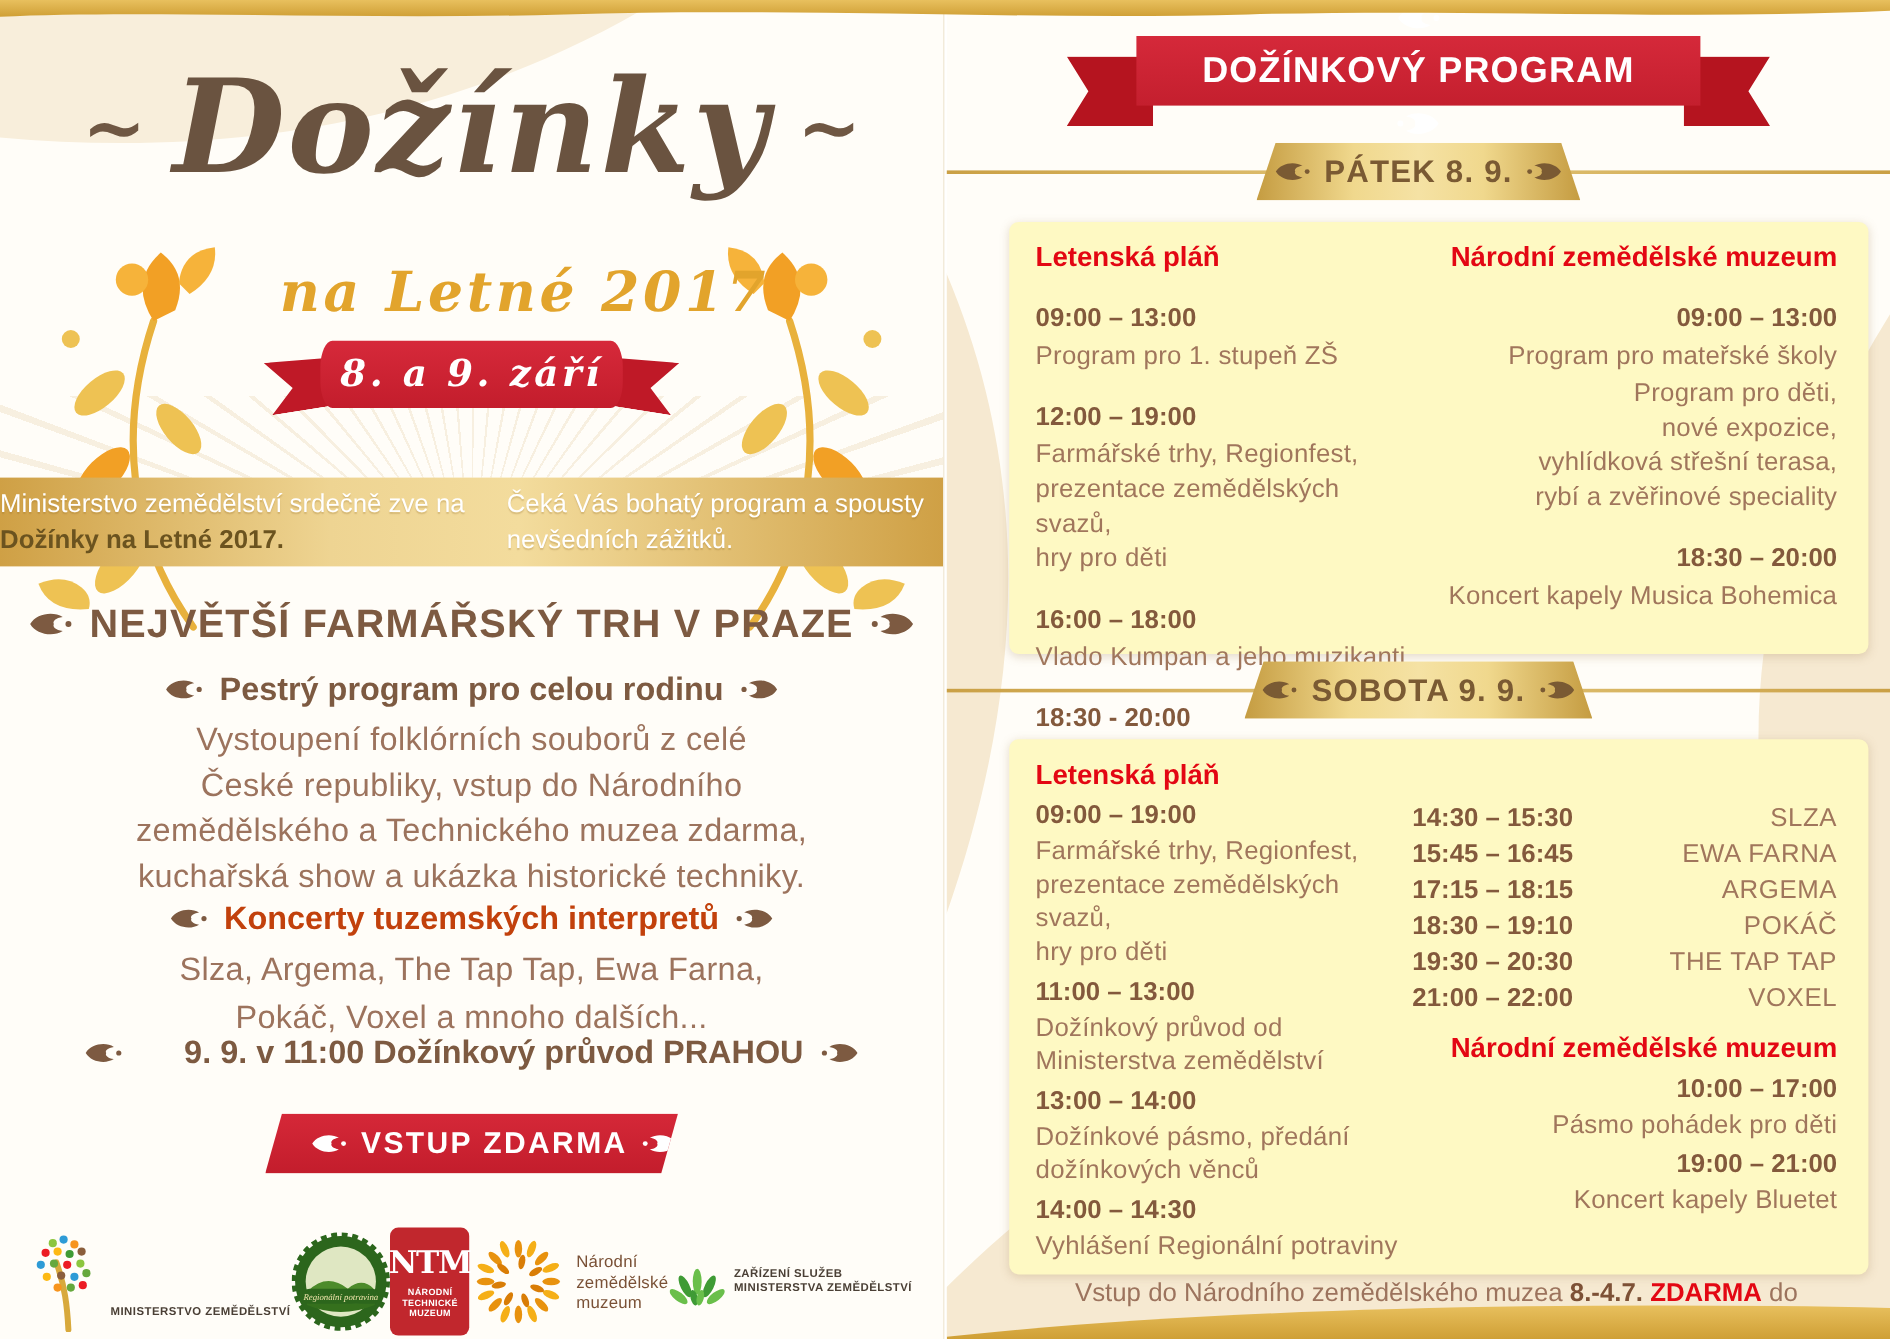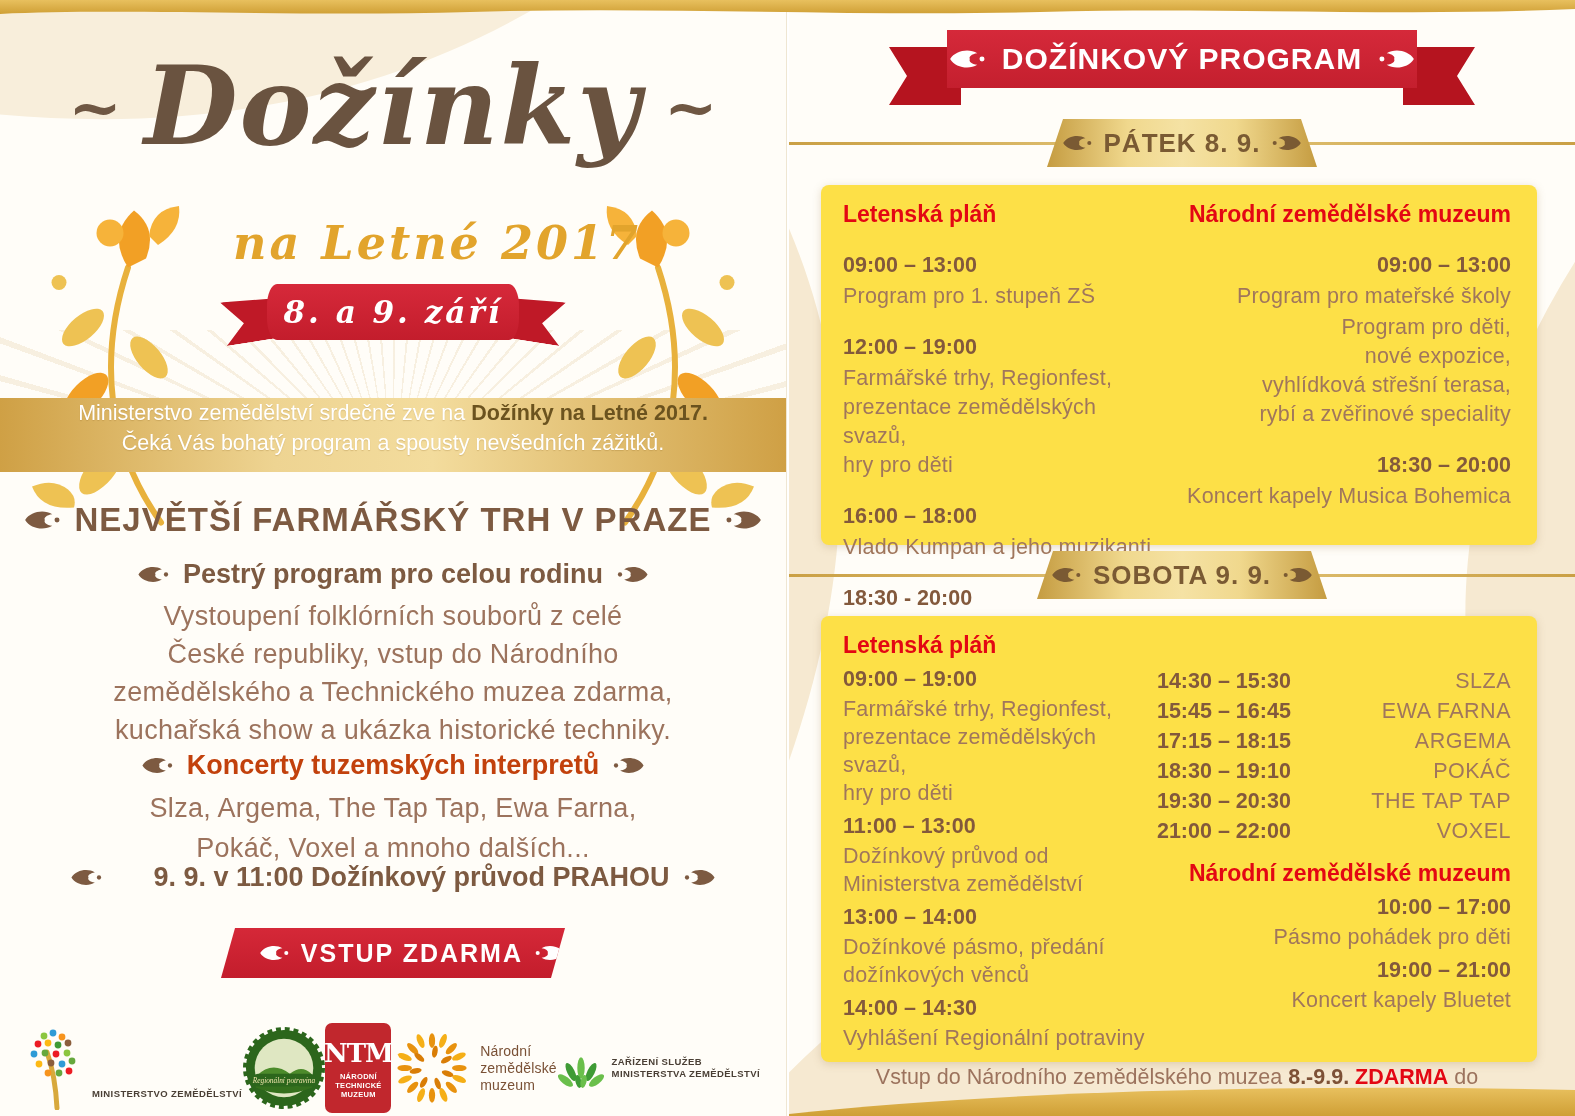--- a/index.html
+++ b/index.html
@@ -29,21 +29,21 @@
   .dr-wing.l{left:0;transform:rotate(-9deg);clip-path:polygon(0 0,100% 12%,100% 100%,0 100%,30% 55%);}
   .dr-wing.rr{right:0;transform:scaleX(-1) rotate(-9deg);clip-path:polygon(0 0,100% 12%,100% 100%,0 100%,30% 55%);}
   .dr-center{position:absolute;left:44px;right:44px;top:3px;height:56px;z-index:2;
              background:linear-gradient(#d6293a,#c31d2c);border-radius:10px/22px;
              display:flex;align-items:center;justify-content:center;}
   .dr-center span{font-family:"DejaVu Serif",serif;font-style:italic;font-weight:bold;
                   font-size:31px;color:#fff;letter-spacing:3px;}
   
   .gold-band{position:absolute;top:398px;left:0;width:100%;height:74px;
              background:linear-gradient(90deg,#cfa045,#eed492 35%,#f3dc9d 55%,#cfa045);
-             display:flex;flex-direction:column;align-items:center;justify-content:flex-start;
+             display:flex;flex-direction:row;align-items:center;justify-content:space-between;
              font-size:21.5px;line-height:30px;color:#fff;text-shadow:0 1px 1px rgba(140,100,30,.25);}
   .gold-band b{color:#6b531f;text-shadow:none;}
   .field{position:absolute;top:330px;left:0;width:100%;height:68px;opacity:.45;
          background:repeating-conic-gradient(from -10deg at 50% 230%,rgba(231,210,172,.7) 0 .8deg,transparent .8deg 5deg);}
   
   .orn-row{position:absolute;left:0;width:100%;display:flex;align-items:center;justify-content:center;gap:14px;color:#7d5a41;}
   .h1row{top:501px;}
   .h1row .txt{font-size:33px;font-weight:bold;letter-spacing:1px;color:#7d5a41;}
   .h2row{top:559px;}
   .h2row .txt{font-size:27px;font-weight:bold;color:#7d5a41;}
@@ -74,37 +74,37 @@
   .ntm .mono{color:#fff;font-weight:bold;font-size:26px;letter-spacing:-1px;font-family:"DejaVu Serif",serif;}
   .ntm .lbl{color:#fff;font-size:7.5px;font-weight:bold;text-align:center;line-height:9px;letter-spacing:.3px;}
   .minlbl{align-self:flex-end;padding-bottom:10px;}
   
   .banner{position:absolute;top:30px;left:50%;transform:translateX(-50%);width:470px;height:58px;z-index:3;}
   .bn-wing{position:absolute;top:17px;width:72px;height:58px;background:#b5141f;z-index:1;}
   .bn-wing.l{left:-58px;clip-path:polygon(0 0,100% 0,100% 100%,0 100%,18px 50%);}
   .bn-wing.rr{right:-58px;clip-path:polygon(0 0,100% 0,calc(100% - 18px) 50%,100% 100%,0 100%);}
   .bn-center{position:absolute;left:0;top:0;width:100%;height:100%;z-index:2;
              background:linear-gradient(#d5293a,#c41f2e);
-             display:flex;align-items:center;justify-content:center;gap:16px;color:#fff;}
+             display:flex;align-items:center;justify-content:center;gap:16px;color:#fff;flex-direction:column;}
   .bn-center .txt{font-size:30px;font-weight:bold;letter-spacing:1px;}
   .bn-fold{position:absolute;width:0;height:0;z-index:0;border-style:solid;}
   .bn-fold.l{left:-14px;top:58px;border-width:0 0 14px 14px;border-color:transparent transparent transparent #8f0e1a;
              border-bottom-color:#8f0e1a;}
   .bn-fold.rr{right:-14px;top:58px;border-width:14px 0 0 14px;border-color:#8f0e1a transparent transparent transparent;
              border-left-color:transparent;transform:scaleY(-1);}
   .gold-line{position:absolute;left:0;width:100%;height:3px;background:linear-gradient(90deg,#caa045,#e3c67a,#caa045);z-index:1;}
   .gl1{top:142px;} .gl2{top:574px;}
   .gold-tab{position:absolute;left:50%;transform:translateX(-50%);height:48px;z-index:2;
             background:linear-gradient(90deg,#c59c41,#f0d88d 30%,#f5e2a4 50%,#f0d88d 70%,#c59c41);
             clip-path:polygon(16px 0,calc(100% - 16px) 0,100% 100%,0 100%);
             display:flex;align-items:center;justify-content:center;gap:12px;color:#7a5a33;}
   .gold-tab .txt{font-size:26px;font-weight:bold;letter-spacing:1px;}
   .gold-tab .fl{width:30px;height:18px;}
   .tab1{top:119px;width:270px;} .tab2{top:551px;width:290px;}
-  .card{position:absolute;left:32px;width:716px;background:#fde047;border-radius:8px;
+  .card{position:absolute;left:52px;width:716px;background:#fef9c3;border-radius:8px;
         box-shadow:0 2px 8px rgba(170,140,95,.30);box-sizing:border-box;z-index:2;}
   .card1{top:185px;height:360px;padding:14px 26px 10px 22px;}
   .card2{top:616px;height:446px;padding:14px 26px 10px 22px;}
   .cols{display:flex;width:100%;}
   .col{box-sizing:border-box;}
   .col.lft{width:47%;text-align:left;}
   .col.rgt{width:53%;text-align:right;}
   .venue{font-size:23px;font-weight:bold;color:#e30713;line-height:30px;margin-bottom:2px;}
   .time{font-size:21.5px;font-weight:bold;color:#83593c;line-height:29px;margin-top:22px;}
   .desc{font-size:21.5px;color:#a0765c;line-height:29px;margin-top:2px;letter-spacing:.2px;}
@@ -501,21 +501,21 @@
           <div class="mus">
             <div class="venue">Národní zemědělské muzeum</div>
             <div class="time">10:00 – 17:00</div>
             <div class="desc">Pásmo pohádek pro děti</div>
             <div class="time">19:00 – 21:00</div>
             <div class="desc">Koncert kapely Bluetet</div>
           </div>
         </div>
       </div>
       <div class="note">
-        <span>Vstup do Národního zemědělského muzea </span><b>8.-9.9. </b><span class="zd">ZDARMA</span><span> do </span><b>22:00</b><b>.</b>
+        <span>Vstup do Národního zemědělského muzea </span><b>8.-4.7. </b><span class="zd">ZDARMA</span><span> do </span><b>22:00</b><b>.</b>
       </div>
     </div>
 
     <svg class="bottom-arc" viewBox="0 0 786 42" preserveAspectRatio="none">
       <path d="M0 40 C 220 16 520 10 786 16 L786 42 L0 42 Z" fill="url(#gg)"></path>
     </svg>
   </div>
 
   <svg class="topwave" viewBox="0 0 1575 20" preserveAspectRatio="none">
     <path d="M0 0 H1575 V9 C1400 17 1230 7 1040 12 C860 17 660 6 470 12 C300 17 120 8 0 14 Z" fill="url(#gg)"></path>

